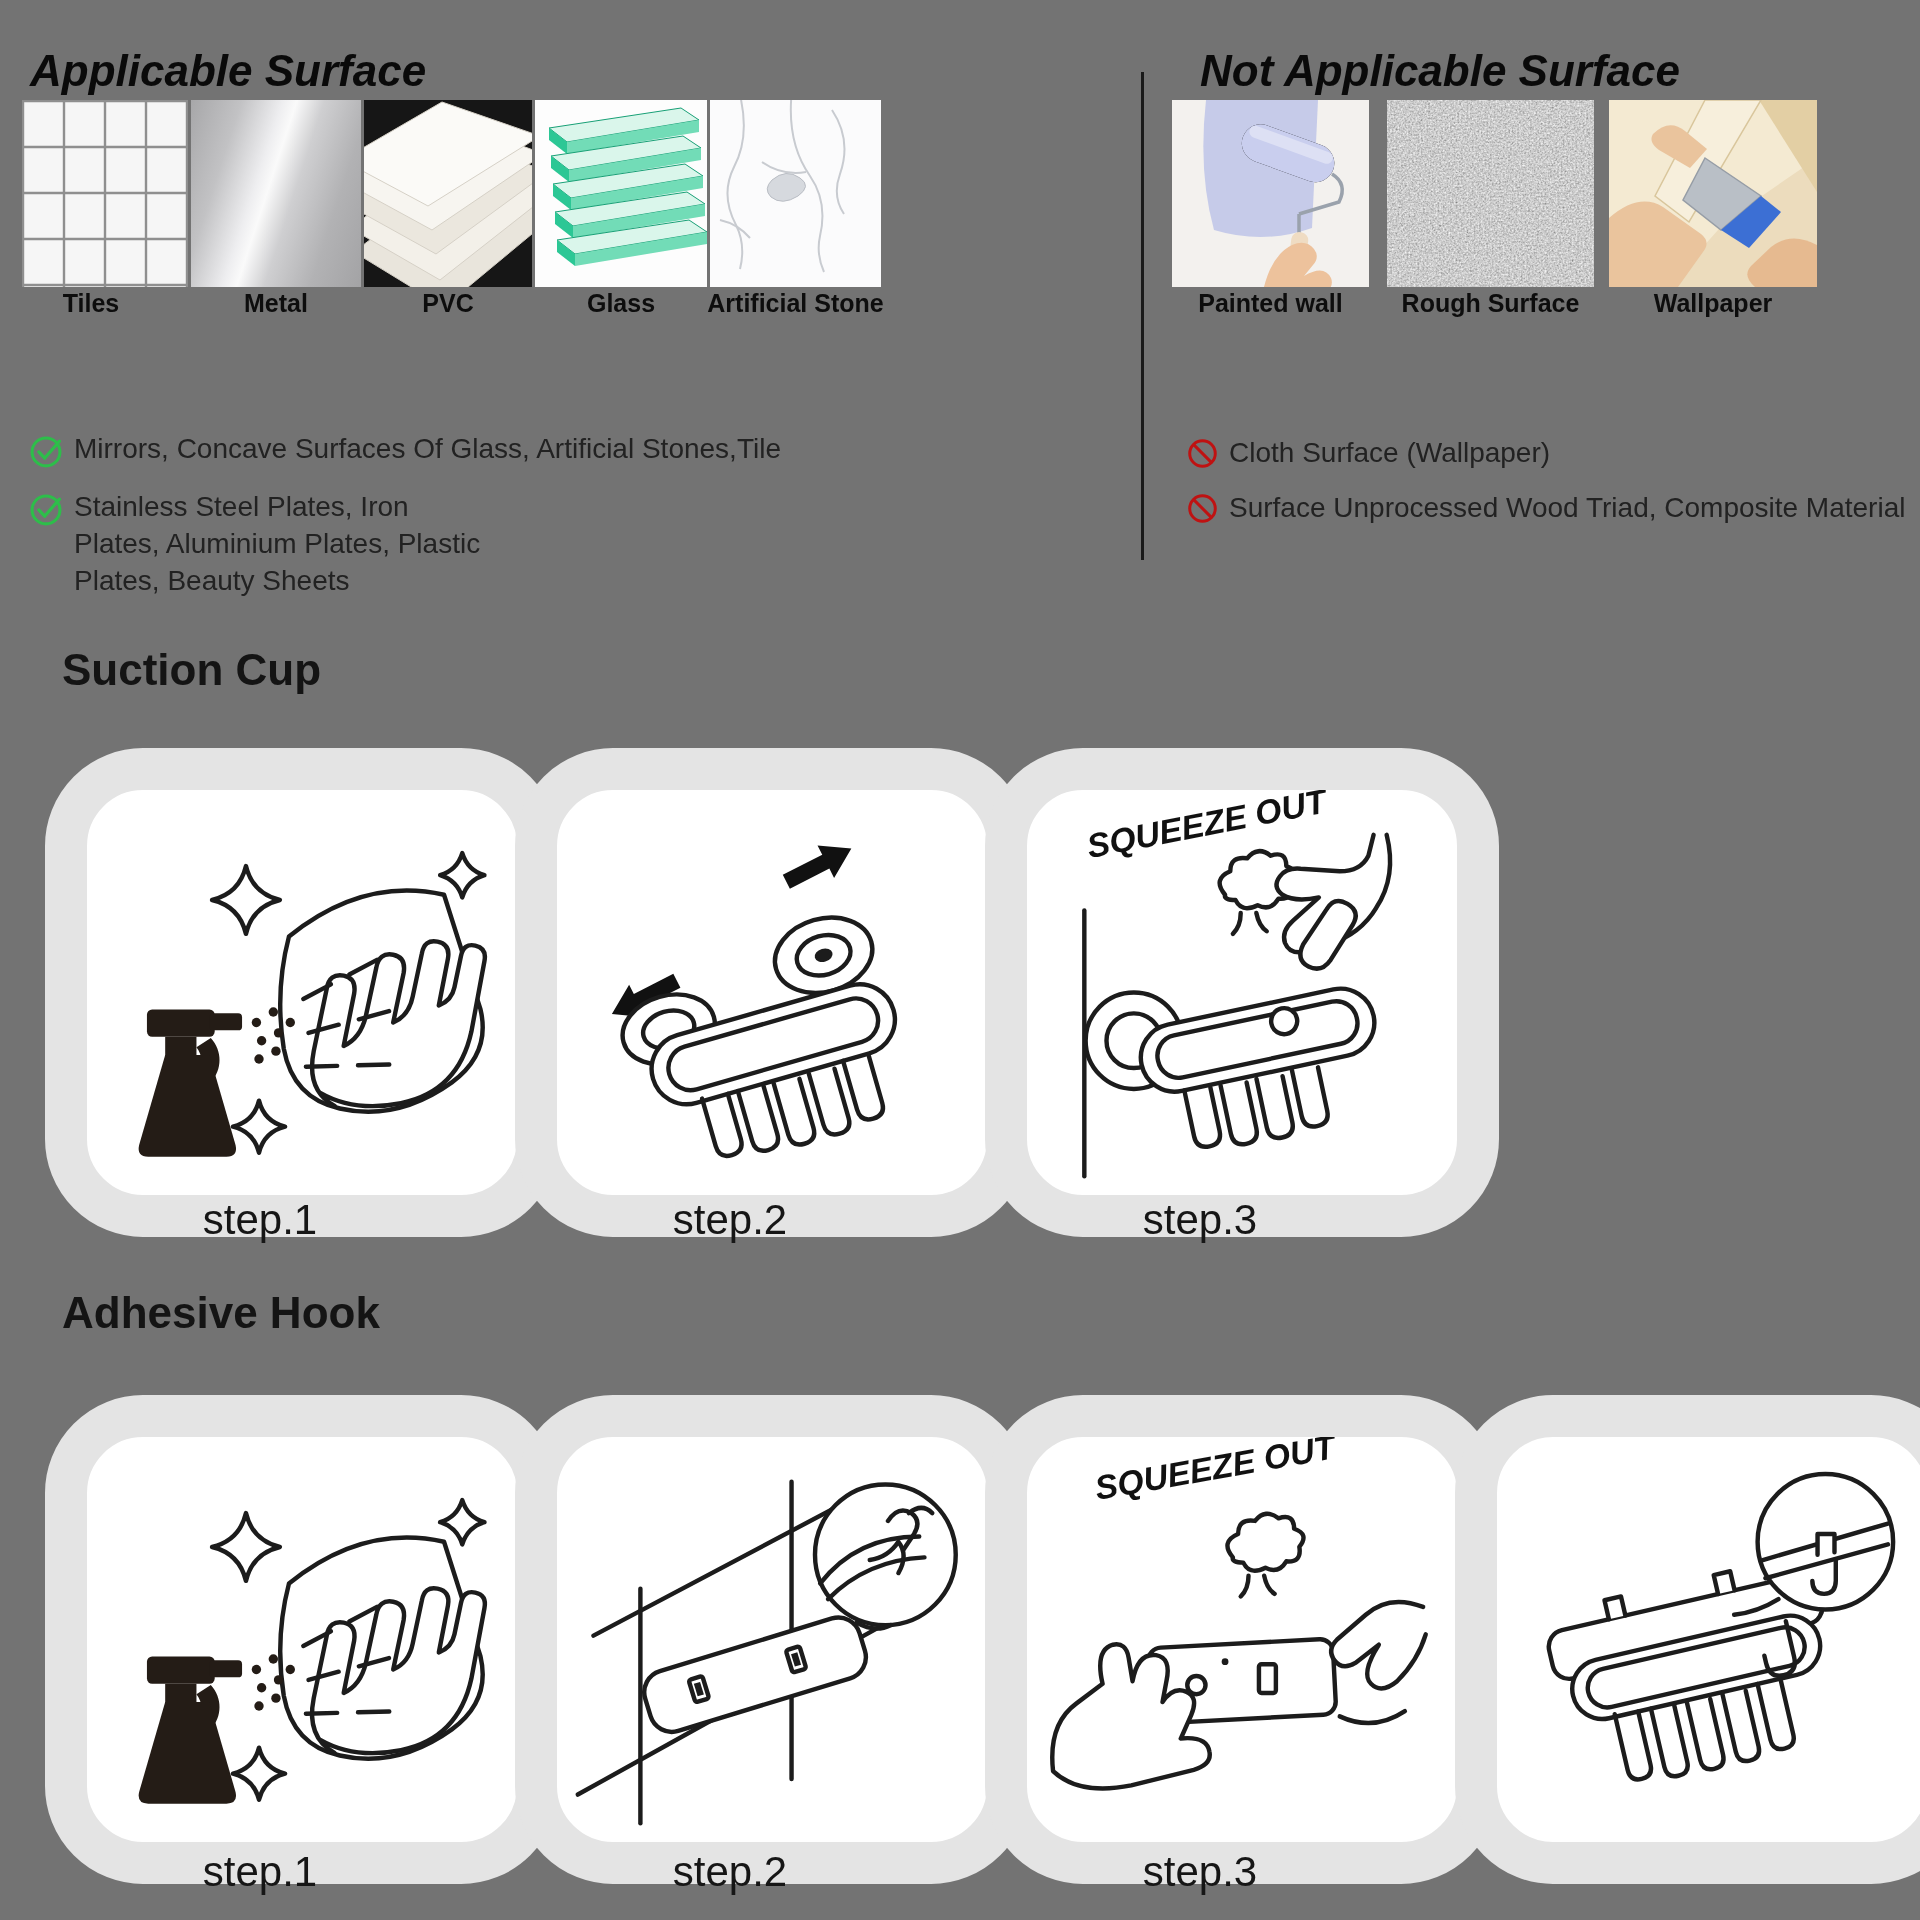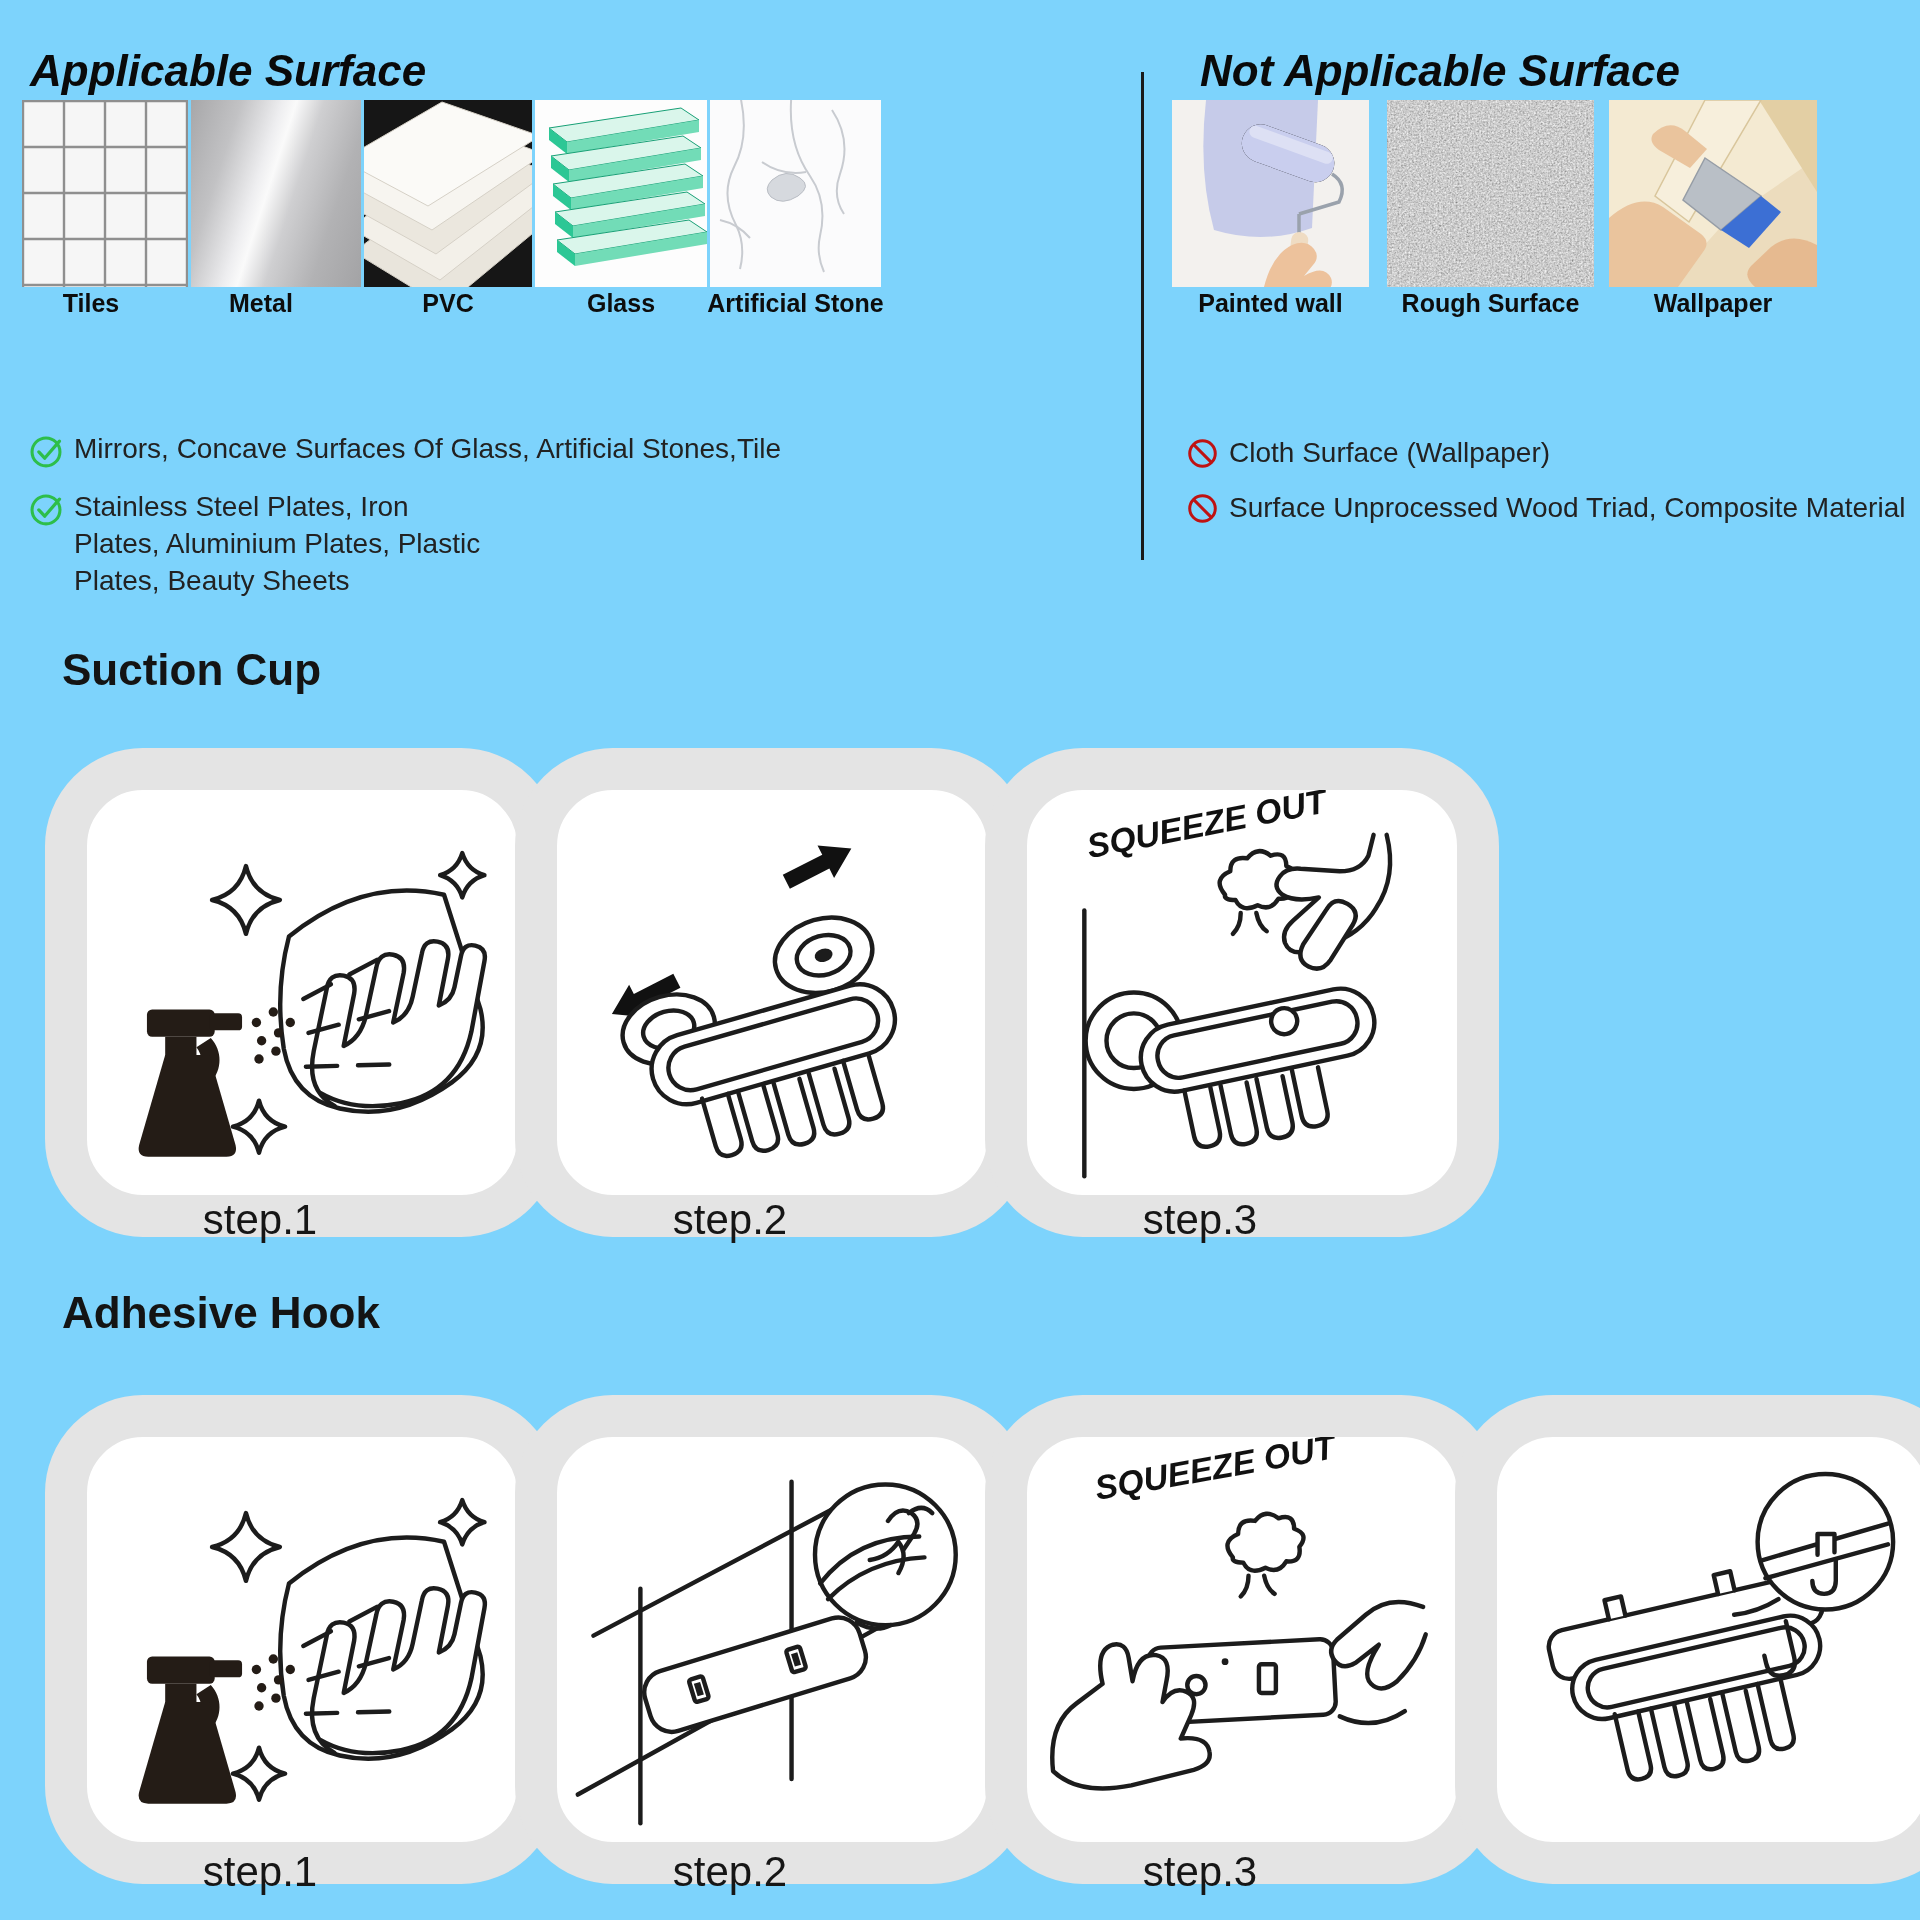--- a/index.html
+++ b/index.html
@@ -1,17 +1,17 @@
 <!DOCTYPE html>
 <html><head>
 <meta charset="utf-8">
 <style>
   html,body{margin:0;padding:0;}
   body{width:1920px;height:1920px;background:#fff;font-family:"Liberation Sans",sans-serif;color:#111;}
-  .page{position:relative;width:1920px;height:1920px;overflow:hidden;background:#7dd3fc;}
+  .page{position:relative;width:1920px;height:1920px;overflow:hidden;background:#737373;}
 
   .hdr-italic{position:absolute;font-size:44px;font-weight:bold;font-style:italic;color:#0a0a0a;white-space:nowrap;}
   .thumb{position:absolute;top:100px;height:187px;overflow:hidden;background:#eee;}
   .thumb svg{display:block;width:100%;height:100%;}
   .thumb-label{position:absolute;top:289px;font-size:25px;font-weight:bold;color:#0d0d0d;text-align:center;white-space:nowrap;}
   .vdivider{position:absolute;left:1141px;top:72px;width:3px;height:488px;background:#1a1a1a;}
 
   .bullet{position:absolute;display:flex;align-items:flex-start;gap:10px;font-size:28px;line-height:37px;color:#222;}
   .bullet .bicon{flex:0 0 auto;margin-top:3px;}
   .bullet .btext{white-space:nowrap;}
@@ -81,21 +81,21 @@
         <path d="M82 -10 q-6 52 18 86 q18 26 10 60 q-4 18 4 36"></path>
         <path d="M122 10 q20 30 8 64 q-8 22 4 40"></path>
         <path d="M52 62 q20 14 44 10"></path>
         <path d="M10 120 q18 4 30 18"></path>
       </g>
       <path d="M62 80 q14 -12 28 -2 q12 8 -2 18 q-16 10 -27 1 q-8 -8 1 -17 Z" fill="#d6d9de" stroke="#b9bdc4"></path>
     </svg>
   </div>
 
   <div class="thumb-label" style="left:8px;width:166px">Tiles</div>
-  <div class="thumb-label" style="left:176px;width:170px">Metal</div>
+  <div class="thumb-label" style="left:191px;width:170px">Metal</div>
   <div class="thumb-label" style="left:364px;width:168px">PVC</div>
   <div class="thumb-label" style="left:535px;width:172px">Glass</div>
   <div class="thumb-label" style="left:690px;width:211px">Artificial Stone</div>
 
   <div class="bullet" style="left:28px;top:430px">
     <span class="bicon">
       <svg width="36" height="36" viewBox="0 0 40 40">
           <circle cx="20" cy="21" r="15.5" fill="none" stroke="#2dbe4a" stroke-width="3.4"></circle>
           <path d="M12 21 l6.5 7 L35 9" fill="none" stroke="#2dbe4a" stroke-width="3.6" stroke-linecap="round" stroke-linejoin="round"></path>
         </svg>

